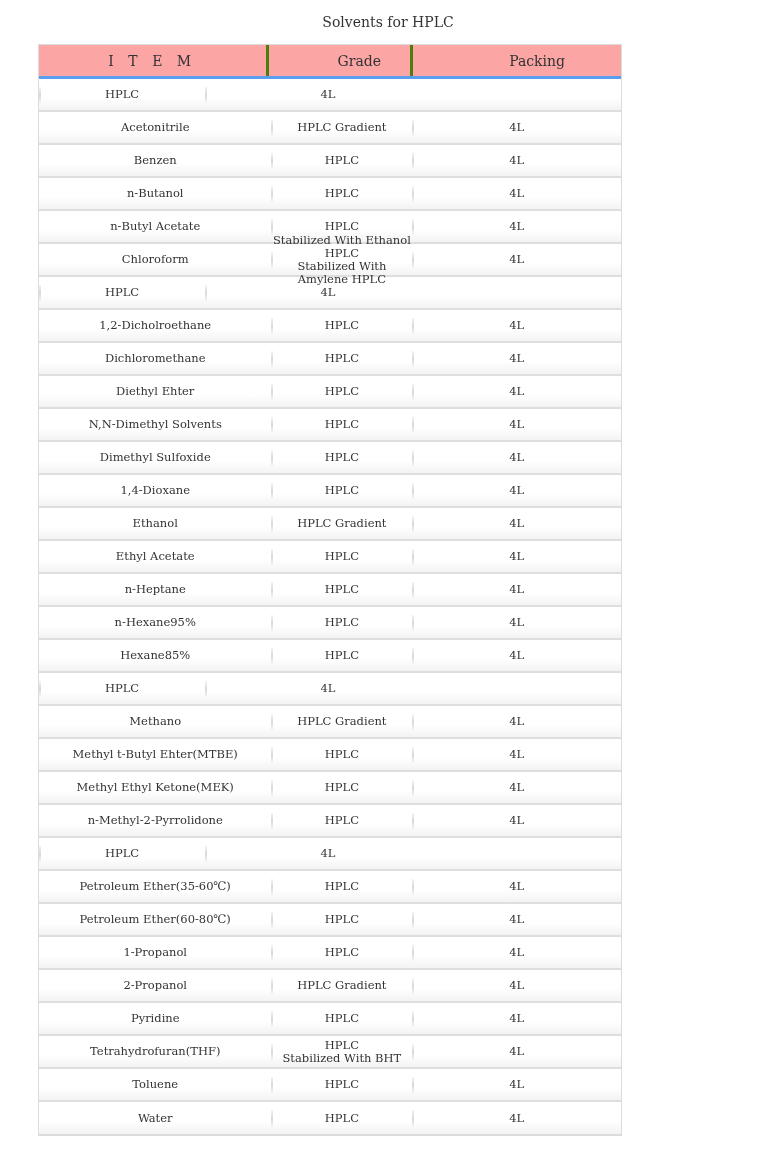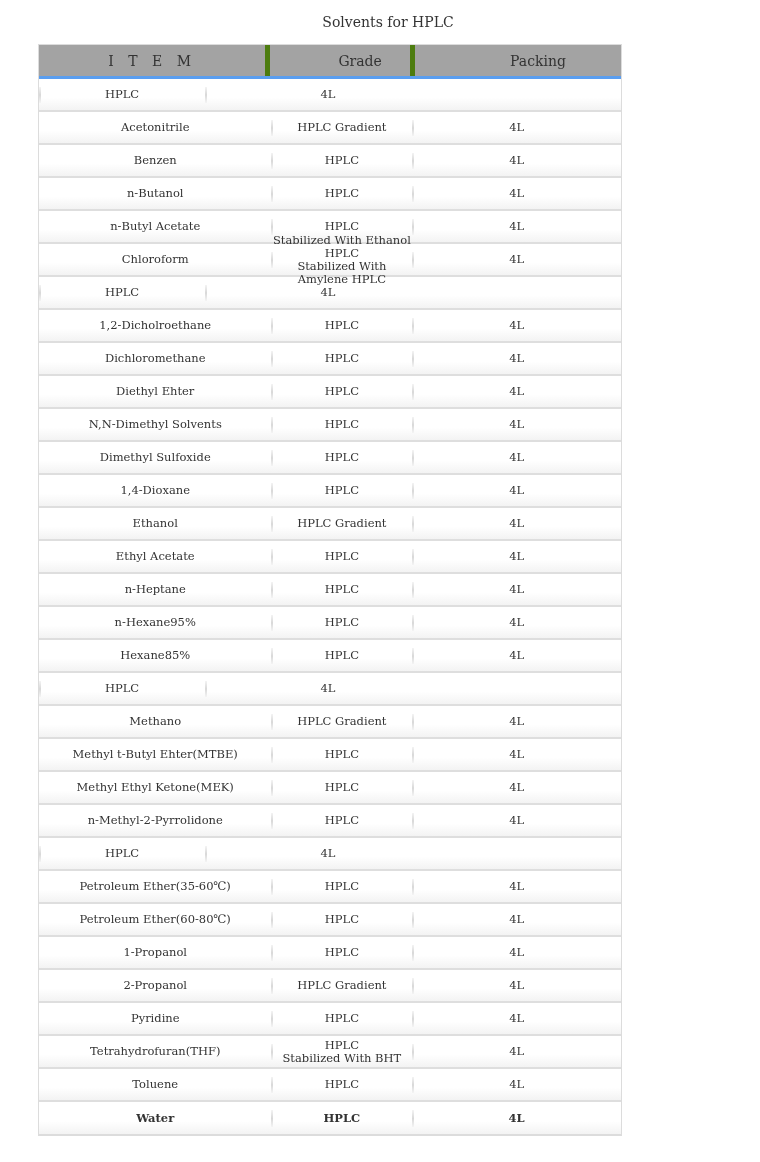--- a/index.html
+++ b/index.html
@@ -25,49 +25,49 @@
       color: #333;
       line-height: 20px;
     }
     .table {
       position: absolute;
       top: 44px;
       left: 38px;
       width: 584px;
       border: 1px solid #dcdcdc;
       box-sizing: border-box;
-      background: #a3a3a3;
+      background: #fca5a5;
     }
     .thead {
       display: flex;
       height: 31px;
       border-bottom: 3px solid #5a9ef0;
       box-sizing: content-box;
     }
     .th {
       display: flex;
       align-items: center;
       justify-content: center;
       font-size: 14px;
       color: #333;
       box-sizing: border-box;
     }
-    .th + .th { border-left: 5px solid #4d7c0f; padding-left: 40px; }
+    .th + .th { border-left: 3px solid #4d7c0f; padding-left: 40px; }
     .c1 { width: 274px; }
     .c2 { width: 166px; }
     .c3 { width: 246px; }
     .th.item { letter-spacing: 5px; }
     .tbody .row {
       display: flex;
       height: 33px;
       box-sizing: border-box;
       border-bottom: 2px solid #dedede;
       background: linear-gradient(to bottom, #ffffff 0%, #ffffff 60%, #f3f3f3 100%);
     }
-    .tbody .row:last-child { border-bottom: 1px solid #dcdcdc; font-weight: bold; }
+    .tbody .row:last-child { border-bottom: 1px solid #dcdcdc; }
     .td {
       display: flex;
       align-items: center;
       justify-content: center;
       text-align: center;
       font-size: 11.5px;
       color: #333;
       position: relative;
       line-height: 13px;
       box-sizing: border-box;

